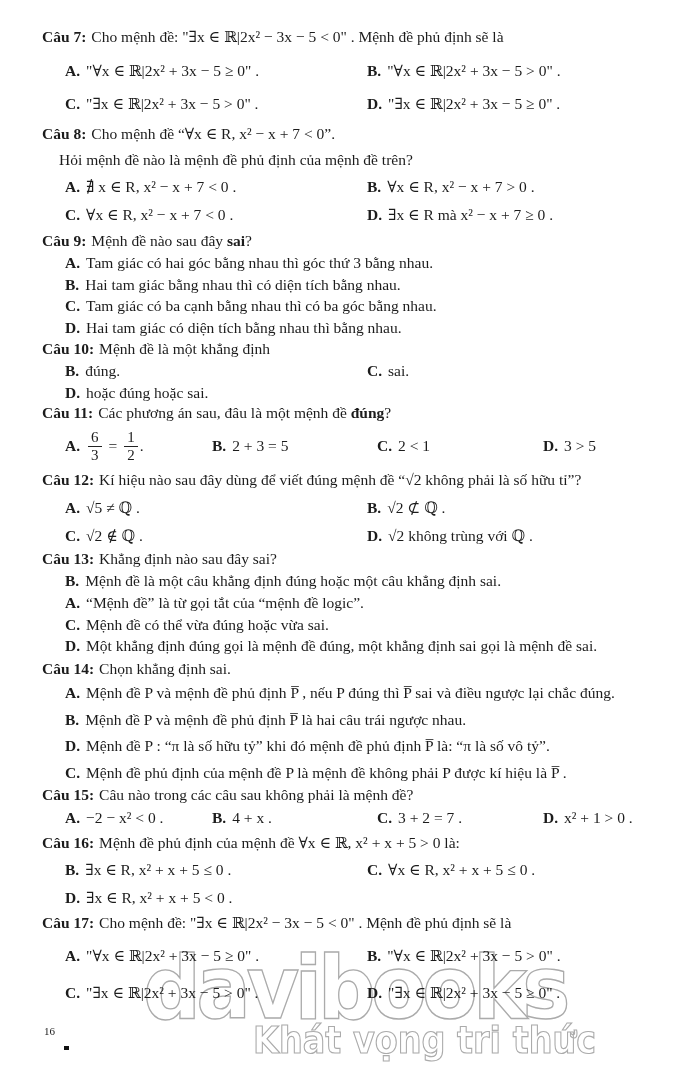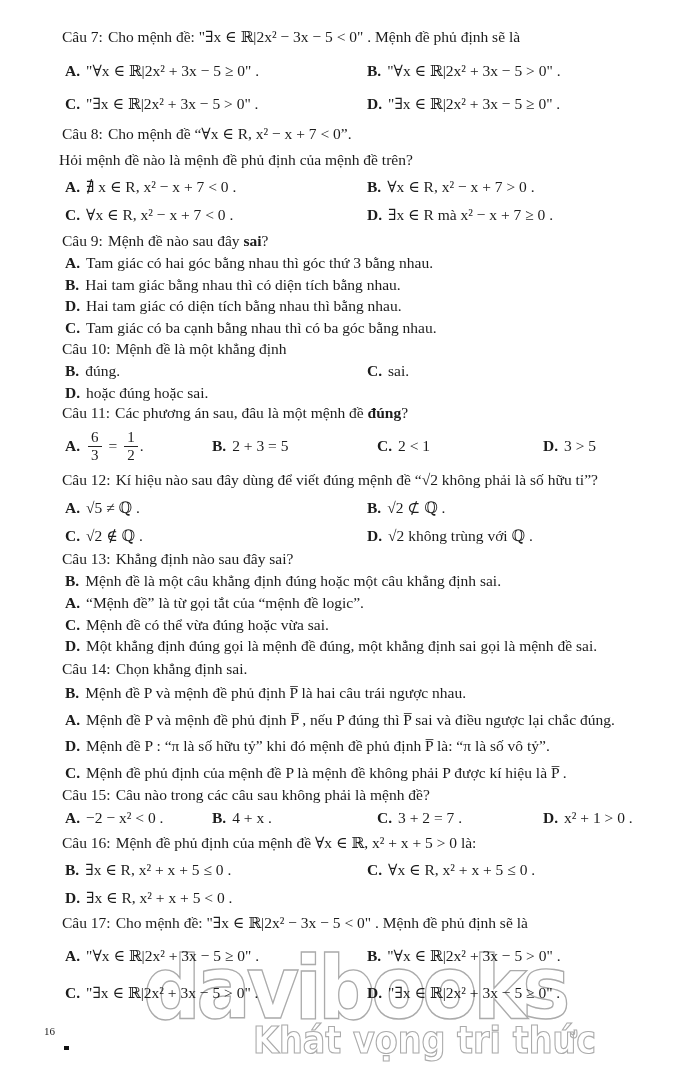--- a/index.html
+++ b/index.html
@@ -4,21 +4,21 @@
 <style>
   html,body{margin:0;padding:0;}
   body{
     width:700px;height:1071px;position:relative;overflow:hidden;
     background:#ffffff;color:#1c1c1c;
     font-family:"Liberation Serif","DejaVu Serif",serif;
     font-size:15.5px;
   }
   .q{position:absolute;left:42px;width:655px;z-index:2;}
   .hdr{line-height:22px;white-space:nowrap;}
-  .lbl{font-weight:normal;margin-right:5px;margin-left:20px;}
+  .lbl{font-weight:bold;margin-right:5px;}
   .sub{padding-left:17px;}
   .opts2{display:grid;grid-template-columns:302px 1fr;padding-left:23px;}
   .opts4{display:grid;grid-template-columns:147px 165px 166px 1fr;padding-left:23px;}
   .row{padding-left:23px;white-space:nowrap;}
   .cell{white-space:nowrap;}
   .ok{font-weight:bold;margin-right:6px;}
 
   #q7{top:24px}   #q7 .hdr{line-height:26px;margin-bottom:4px} #q7 .opts2{line-height:33px}
   #q8{top:121px}  #q8 .hdr{line-height:26px} #q8 .opts2{line-height:28px}
   #q9{top:230px}  #q9 .row{line-height:21.5px}
@@ -79,22 +79,22 @@
     <span class="cell"><b class="ok">B.</b><span>∀x ∈ R, x² − x + 7 &gt; 0 .</span></span>
     <span class="cell"><b class="ok">C.</b><span>∀x ∈ R, x² − x + 7 &lt; 0 .</span></span>
     <span class="cell"><b class="ok">D.</b><span>∃x ∈ R mà x² − x + 7 ≥ 0 .</span></span>
   </div>
 </div>
 
 <div class="q" id="q9">
   <div class="hdr"><b class="lbl">Câu 9:</b><span>Mệnh đề nào sau đây </span><b>sai</b><span>?</span></div>
   <div class="row"><b class="ok">A.</b><span>Tam giác có hai góc bằng nhau thì góc thứ 3 bằng nhau.</span></div>
   <div class="row"><b class="ok">B.</b><span>Hai tam giác bằng nhau thì có diện tích bằng nhau.</span></div>
+  <div class="row"><b class="ok">C.</b><span>Tam giác có ba cạnh bằng nhau thì có ba góc bằng nhau.</span></div>
   <div class="row"><b class="ok">D.</b><span>Hai tam giác có diện tích bằng nhau thì bằng nhau.</span></div>
-  <div class="row"><b class="ok">C.</b><span>Tam giác có ba cạnh bằng nhau thì có ba góc bằng nhau.</span></div>
 </div>
 
 <div class="q" id="q10">
   <div class="hdr"><b class="lbl">Câu 10:</b><span>Mệnh đề là một khẳng định</span></div>
   <div class="opts2">
     <span class="cell"><b class="ok">B.</b><span>đúng.</span></span>
     <span class="cell"><b class="ok">C.</b><span>sai.</span></span>
     <span class="cell"><b class="ok">D.</b><span>hoặc đúng hoặc sai.</span></span>
   </div>
 </div>
@@ -143,22 +143,22 @@
 <div class="q" id="q13">
   <div class="hdr"><b class="lbl">Câu 13:</b><span>Khẳng định nào sau đây sai?</span></div>
   <div class="row"><b class="ok">B.</b><span>Mệnh đề là một câu khẳng định đúng hoặc một câu khẳng định sai.</span></div>
   <div class="row"><b class="ok">A.</b><span>“Mệnh đề” là từ gọi tắt của “mệnh đề logic”.</span></div>
   <div class="row"><b class="ok">C.</b><span>Mệnh đề có thể vừa đúng hoặc vừa sai.</span></div>
   <div class="row"><b class="ok">D.</b><span>Một khẳng định đúng gọi là mệnh đề đúng, một khẳng định sai gọi là mệnh đề sai.</span></div>
 </div>
 
 <div class="q" id="q14">
   <div class="hdr"><b class="lbl">Câu 14:</b><span>Chọn khẳng định sai.</span></div>
+  <div class="row"><b class="ok">A.</b><span>Mệnh đề P và mệnh đề phủ định P̅ , nếu P đúng thì P̅ sai và điều ngược lại chắc đúng.</span></div>
   <div class="row"><b class="ok">B.</b><span>Mệnh đề P và mệnh đề phủ định P̅ là hai câu trái ngược nhau.</span></div>
-  <div class="row"><b class="ok">A.</b><span>Mệnh đề P và mệnh đề phủ định P̅ , nếu P đúng thì P̅ sai và điều ngược lại chắc đúng.</span></div>
   <div class="row"><b class="ok">D.</b><span>Mệnh đề P : “π là số hữu tỷ” khi đó mệnh đề phủ định P̅ là: “π là số vô tỷ”.</span></div>
   <div class="row"><b class="ok">C.</b><span>Mệnh đề phủ định của mệnh đề P là mệnh đề không phải P được kí hiệu là P̅ .</span></div>
 </div>
 
 <div class="q" id="q15">
   <div class="hdr"><b class="lbl">Câu 15:</b><span>Câu nào trong các câu sau không phải là mệnh đề?</span></div>
   <div class="opts4">
     <span class="cell"><b class="ok">A.</b><span>−2 − x² &lt; 0 .</span></span>
     <span class="cell"><b class="ok">B.</b><span>4 + x .</span></span>
     <span class="cell"><b class="ok">C.</b><span>3 + 2 = 7 .</span></span>

